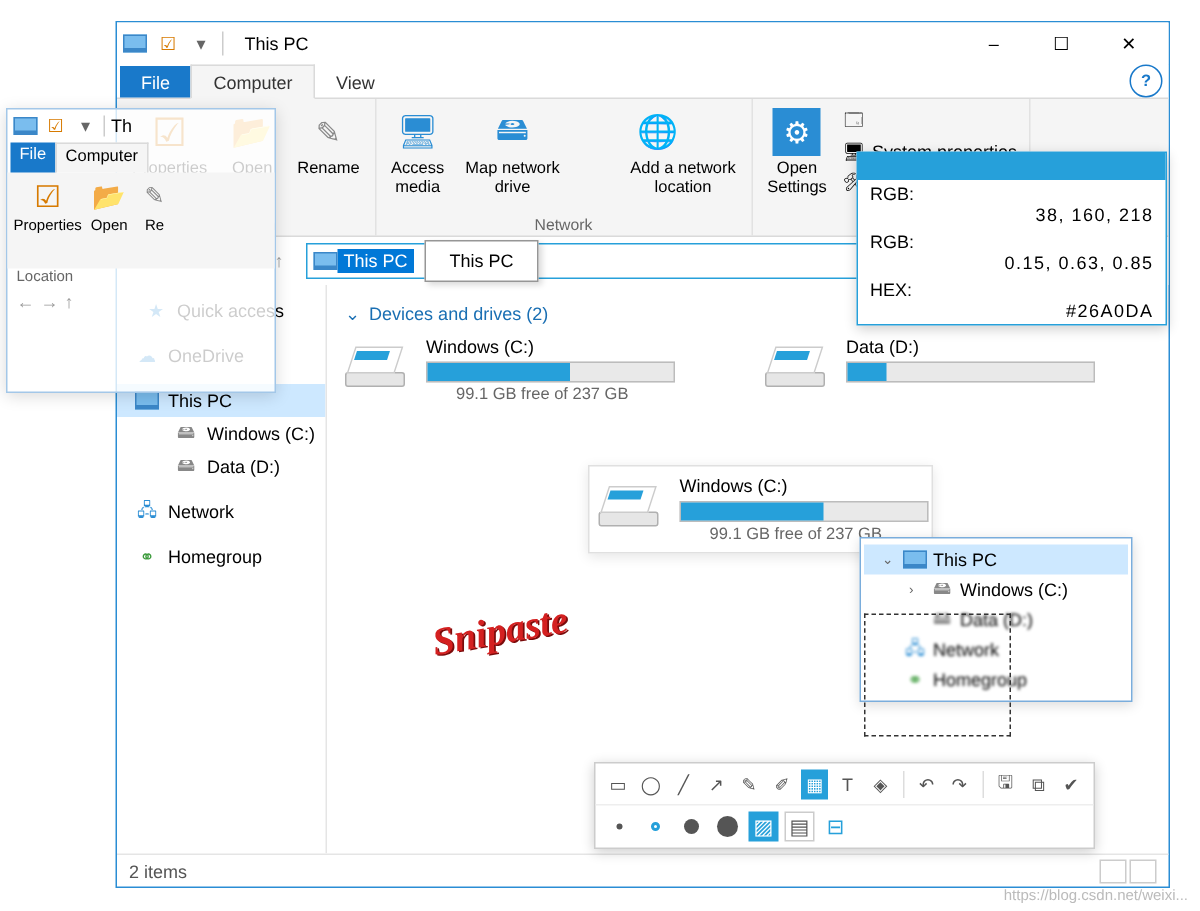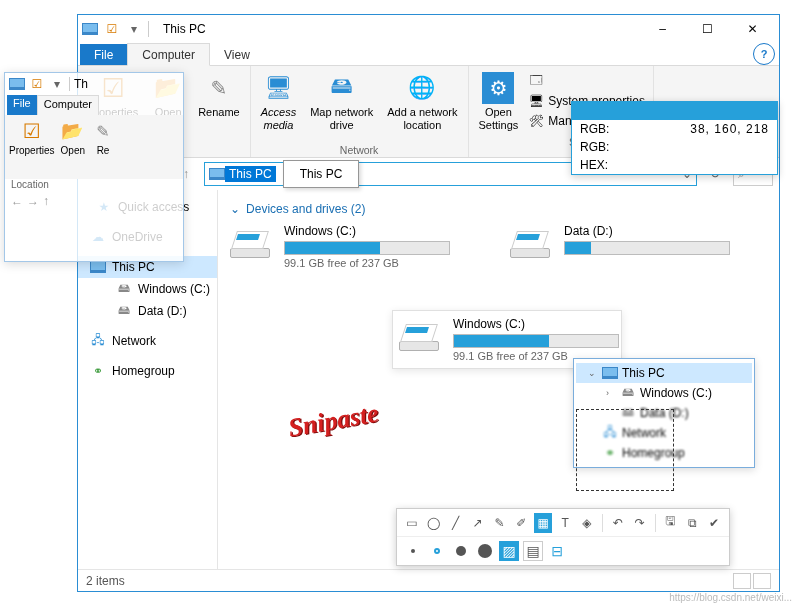--- a/index.html
+++ b/index.html
@@ -56,21 +56,21 @@
   .content { flex: 1; padding: 8px 12px; position: relative; }
   .section-h { color: #1a6fb3; font-size: 12.5px; display: flex; align-items: center; gap: 6px; margin: 4px 0 8px; }
   .chev { display: inline-block; }
   .drives-row { display: flex; gap: 60px; }
   .drive { display: flex; gap: 10px; width: 220px; }
   .drive-icon { width: 44px; height: 34px; position: relative; }
   .drive-body { flex: 1; }
   .drive-name { font-size: 12px; margin-bottom: 3px; }
   .drive-bar { height: 14px; border: 1px solid #bcbcbc; background: #e9e9e9; position: relative; }
   .drive-fill { position: absolute; left: 0; top: 0; bottom: 0; background: #26a0da; }
-  .drive-sub { font-size: 11px; color: #666; margin-top: 2px; }
+  .drive-sub { font-size: 11px; color: #666; margin-top: 2px; margin-left: 20px; }
 
   .statusbar { height: 22px; border-top: 1px solid #e5e5e5; display: flex; align-items: center; padding: 0 8px; font-size: 11px; color: #555; }
   .viewswitch { margin-left: auto; display: flex; gap: 2px; }
   .vsbtn { width: 18px; height: 16px; border: 1px solid #ccc; }
 
   
   .sec-window {
     position: absolute; left: 4px; top: 72px; width: 180px; height: 190px;
     border: 1px solid #a3c7e8; background: rgba(255,255,255,0.8);
     box-shadow: 0 2px 10px rgba(0,0,0,0.15);
@@ -85,21 +85,21 @@
   .sec-rbtn .rbtn-label { font-size: 10px; }
   .sec-nb { display: flex; gap: 4px; padding: 4px 6px; color: #999; }
 
   
   .color-tip {
     position: absolute; left: 571px; top: 101px; width: 207px;
     background: #fff; border: 1px solid #26a0da; box-shadow: 0 2px 8px rgba(0,0,0,0.2);
     font-family: Consolas, monospace; font-size: 12px;
   }
   .ct-head { height: 18px; background: #26a0da; }
-  .ct-row { padding: 2px 8px; display: flex; }
+  .ct-row { padding: 2px 8px; display: flex; flex-direction: column; }
   .ct-k { width: 40px; }
   .ct-v { flex: 1; text-align: right; letter-spacing: 1px; }
 
   
   .bc-pop {
     position: absolute; left: 283px; top: 160px; width: 76px; height: 28px;
     border: 1px solid #969696; background: #fff;
     display: flex; align-items: center; justify-content: center;
     font-size: 12px; box-shadow: 2px 2px 4px rgba(0,0,0,0.15);
   }
@@ -200,31 +200,31 @@
           <span class="rbtn-icon" style="color:#888;font-size:20px;">✎</span>
           <span class="rbtn-label">Rename</span>
         </div>
       </div>
       <div class="rgroup-bottom">Location</div>
     </div>
     <div class="rgroup">
       <div class="rbtns-row">
         <div class="rbtn">
           <span class="rbtn-icon" style="color:#2a8dd4;font-size:22px;">🖥</span>
-          <span class="rbtn-label" style="white-space:pre;font-style:italic;">Access
+          <span class="rbtn-label" style="white-space:pre;">Access
 media</span>
         </div>
         <div class="rbtn">
           <span class="rbtn-icon" style="color:#2a8dd4;font-size:22px;">🖴</span>
           <span class="rbtn-label" style="white-space:pre;">Map network
 drive</span>
         </div>
         <div class="rbtn">
           <span class="rbtn-icon" style="color:#2a8dd4;font-size:22px;">🌐</span>
-          <span class="rbtn-label" style="white-space:pre;">Add a network
+          <span class="rbtn-label" style="white-space:pre;margin-left:33px;">Add a network
 location</span>
         </div>
       </div>
       <div class="rgroup-bottom">Network</div>
     </div>
     <div class="rgroup" style="flex-direction:row;">
       <div class="rbtn" style="margin-right:4px;">
         <span class="rbtn-icon" style="background:#2a8dd4;color:#fff;font-size:20px;">⚙</span>
         <span class="rbtn-label" style="white-space:pre;">Open
 Settings</span>
@@ -377,23 +377,25 @@
 <div class="bc-pop">This PC</div>
 
 <div class="color-tip">
   <div class="ct-head"></div>
   <div class="ct-row">
       <span class="ct-k">RGB:</span>
       <span class="ct-v">38,  160,  218</span>
     </div>
   <div class="ct-row">
       <span class="ct-k">RGB:</span>
+      <span class="ct-v">0.15, 0.63, 0.85</span>
     </div>
   <div class="ct-row">
       <span class="ct-k">HEX:</span>
+      <span class="ct-v">#26A0DA</span>
     </div>
 </div>
 
 <div class="float-drive">
   <div class="drive">
     <div class="drive-icon">
         <span class="ico-drive"></span>
       </div>
     <div class="drive-body">
       <div class="drive-name">Windows (C:)</div>

